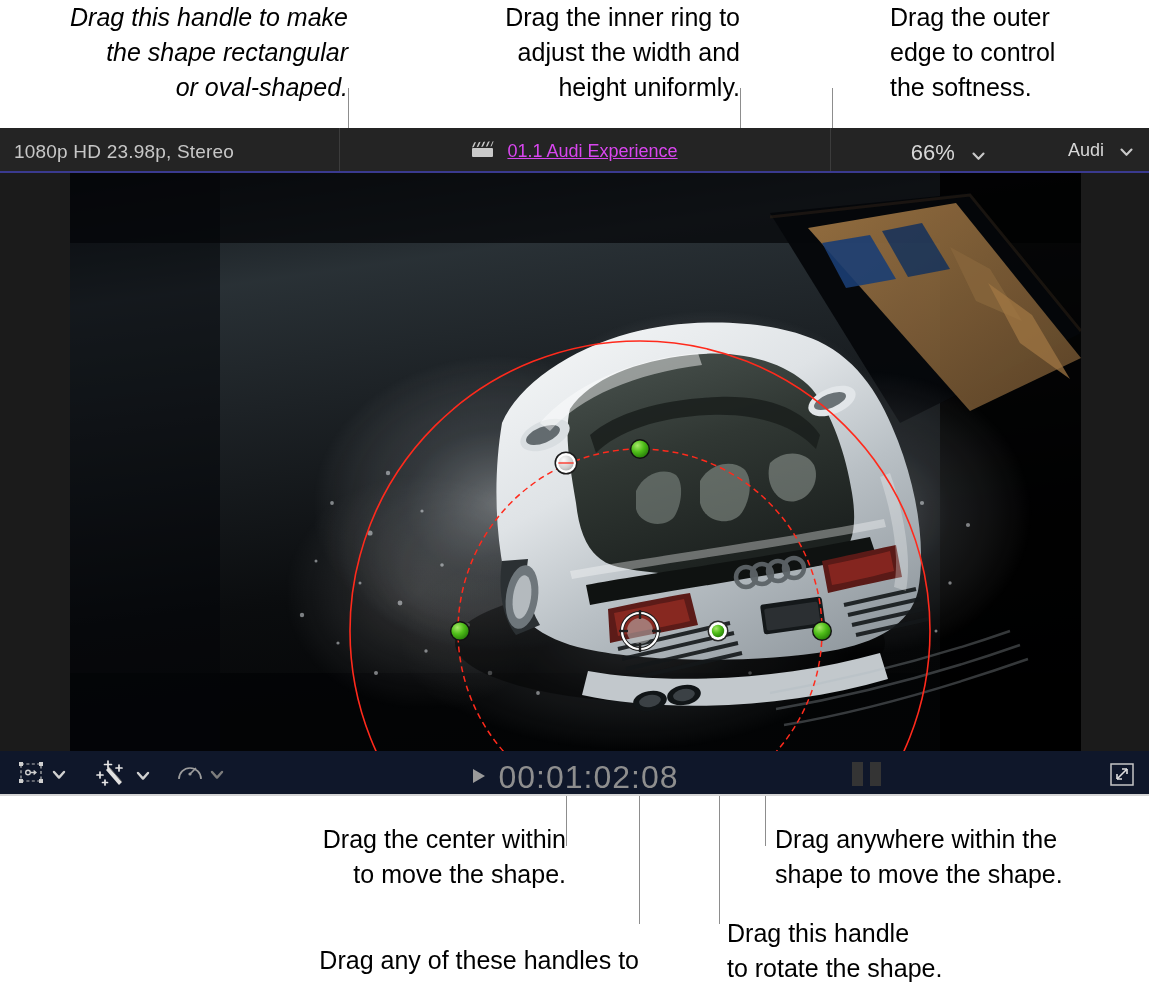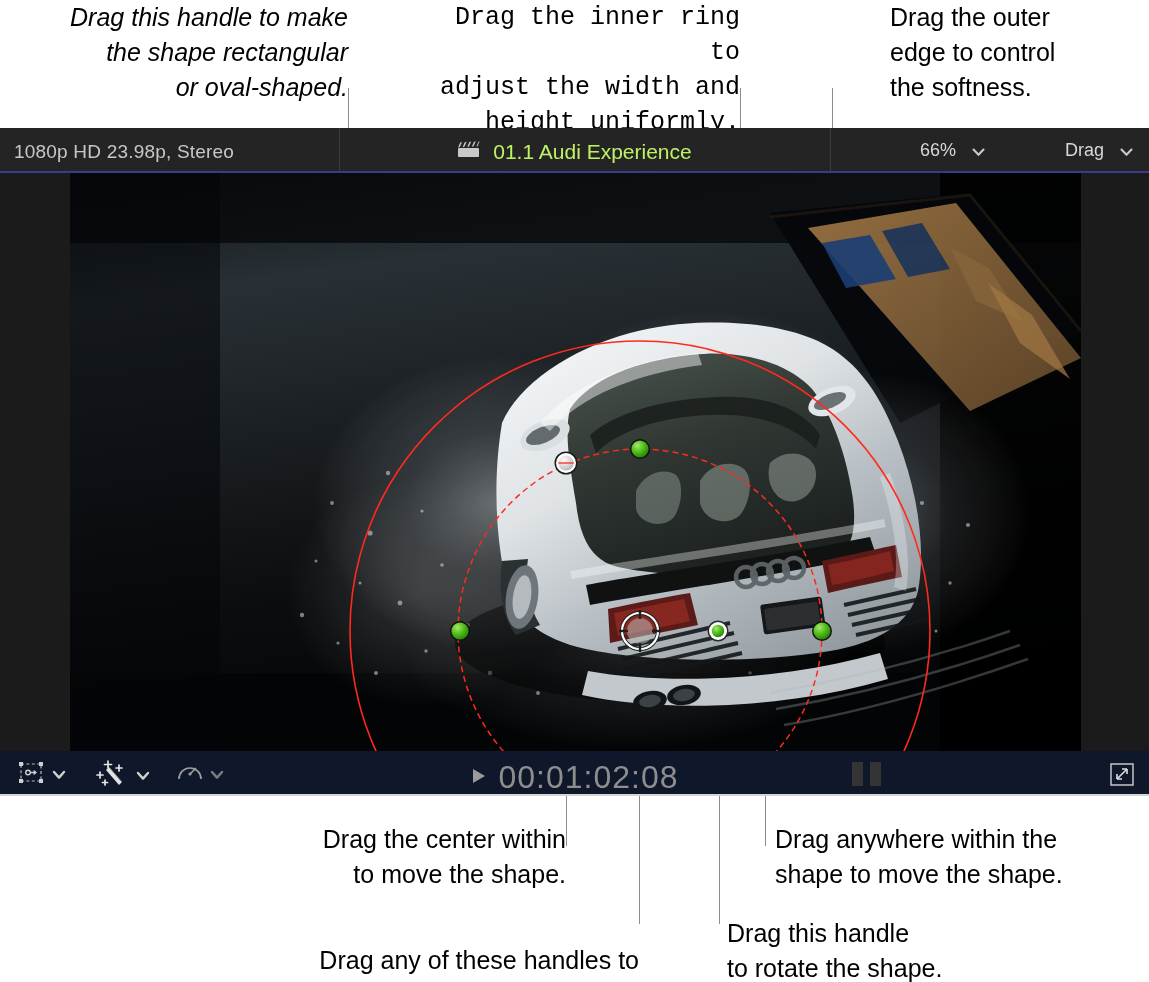--- a/index.html
+++ b/index.html
@@ -87,29 +87,30 @@
     pointer-events: none;
   }
   #clip-center .clapper {
     display: inline-block;
     vertical-align: middle;
     margin-right: 12px;
   }
   #clip-title {
     display: inline-block;
     vertical-align: middle;
-    color: #bef264;
-    font-size: 21px;
+    color: #d946ef;
+    font-size: 18px;
+    text-decoration: underline;
   }
   #zoom-group {
     position: absolute;
     right: 164px;
     top: 12px;
     color: #d8d8d8;
-    font-size: 18px;
+    font-size: 22px;
     cursor: default;
   }
   #view-group {
     position: absolute;
     right: 16px;
     top: 12px;
     color: #d8d8d8;
     font-size: 18px;
     cursor: default;
   }
@@ -208,21 +209,21 @@
     background: #d5d5d5;
   }
 </style>
 </head>
 <body>
 
 <div class="callout align-right" style="left:0px; top:0px; width:348px;font-style:italic;">Drag this handle to make
 the shape rectangular
 or oval-shaped.</div>
 
-<div class="callout align-right" style="left:430px; top:0px; width:310px;font-family:Liberation Mono, monospace;">Drag the inner ring to
+<div class="callout align-right" style="left:430px; top:0px; width:310px;">Drag the inner ring to
 adjust the width and
 height uniformly.</div>
 
 <div class="callout align-left" style="left:890px; top:0px; width:300px;">Drag the outer
 edge to control
 the softness.</div>
 
 <div class="leader" style="left:348px; top:88px; height:200px;"></div>
 <div class="leader" style="left:740px; top:88px; height:370px;"></div>
 <div class="leader" style="left:832px; top:88px; height:160px;"></div>
@@ -251,21 +252,21 @@
     <div id="zoom-group">
       <span>66%</span>
       <span class="chev">
         <svg width="13" height="9" viewBox="0 0 13 9">
           <path d="M1.5 1.5 L6.5 6.8 L11.5 1.5" stroke="#c9c9c9" stroke-width="2.1" fill="none" stroke-linecap="round" stroke-linejoin="round"></path>
         </svg>
       </span>
     </div>
 
     <div id="view-group">
-      <span>Drag</span>
+      <span>Audi</span>
       <span class="chev">
         <svg width="13" height="9" viewBox="0 0 13 9">
           <path d="M1.5 1.5 L6.5 6.8 L11.5 1.5" stroke="#c9c9c9" stroke-width="2.1" fill="none" stroke-linecap="round" stroke-linejoin="round"></path>
         </svg>
       </span>
     </div>
 
     <div class="accent-line"></div>
   </div>
 

